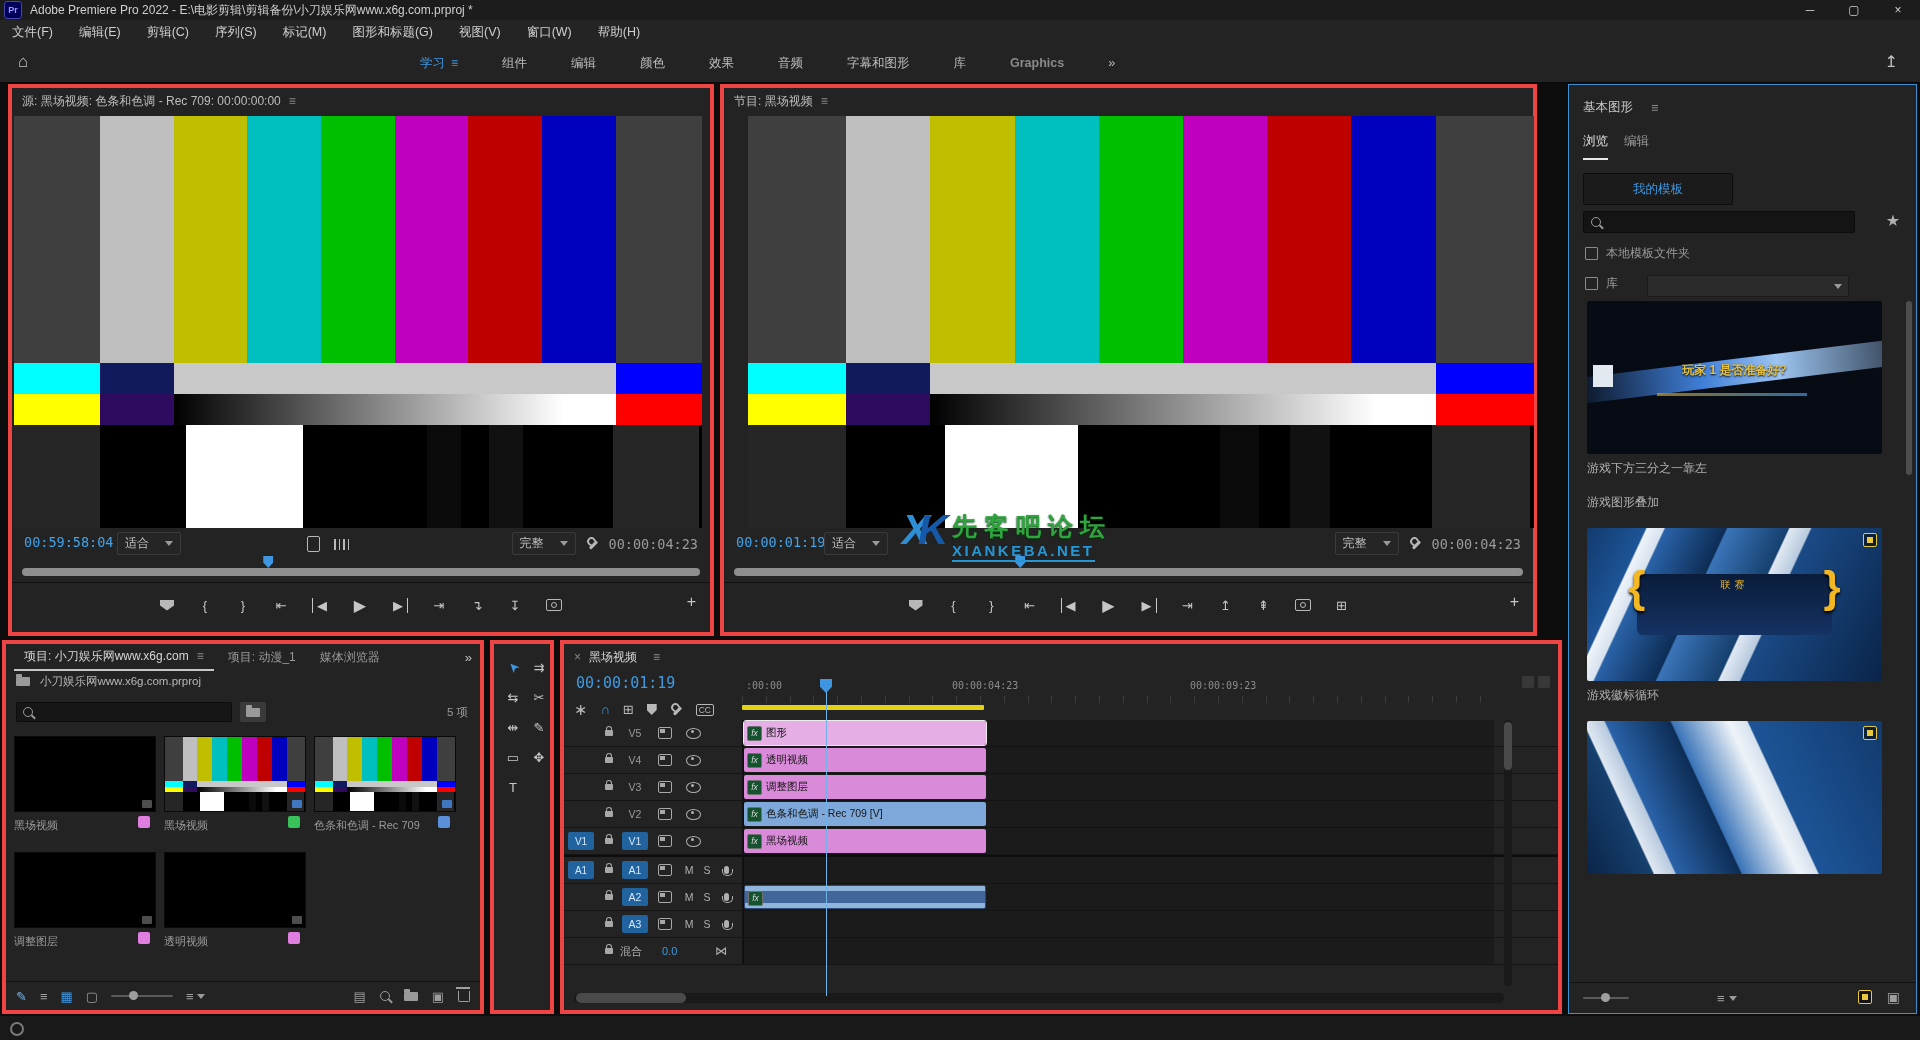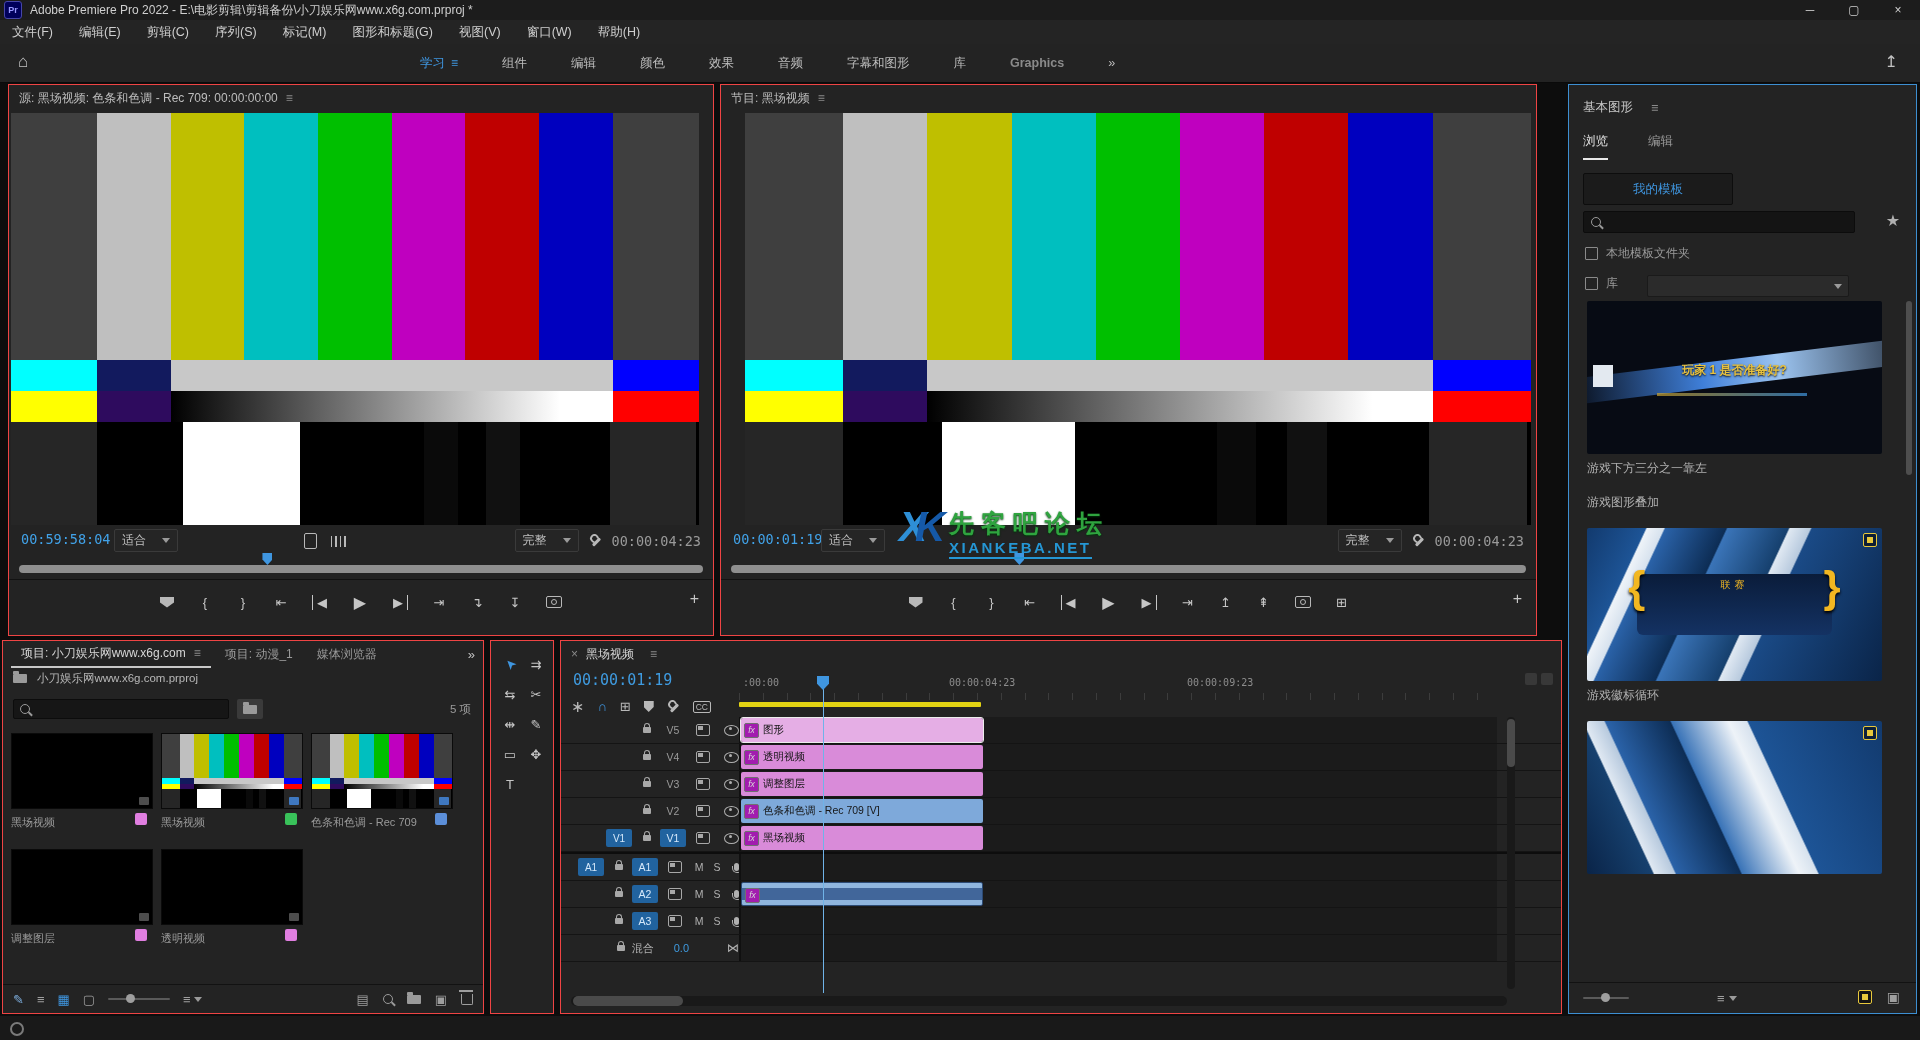--- a/index.html
+++ b/index.html
@@ -1,18 +1,18 @@
 <!DOCTYPE html>
 <html><head>
 <meta charset="utf-8">
 <style>
   html,body{margin:0;padding:0;background:#000;}
   .screen{position:relative;width:1920px;height:1040px;background:#0d0d0d;overflow:hidden;
     font-family:"Liberation Sans","DejaVu Sans",sans-serif;color:#c8c8c8;font-size:12px;}
-  .panel{position:absolute;background:#232323;border:1px solid #ef4444;box-sizing:border-box;}
+  .panel{position:absolute;background:#232323;border:4px solid #ef4444;box-sizing:border-box;}
 
   
   .titlebar{position:absolute;left:0;top:0;width:1920px;height:20px;background:#1c1c1c;display:flex;align-items:center;}
   .prlogo{width:16px;height:16px;margin:0 8px 0 4px;background:#00005b;border:1px solid #4646a8;border-radius:3px;
     color:#9999ff;font-size:9px;font-weight:bold;display:flex;align-items:center;justify-content:center;}
   .title-text{color:#cfcfcf;font-size:12px;}
   .winbtns{margin-left:auto;display:flex;}
   .winbtn{width:44px;height:20px;display:flex;align-items:center;justify-content:center;color:#cfcfcf;font-size:12px;}
   .menubar{position:absolute;left:0;top:20px;width:1920px;height:24px;background:#242424;display:flex;align-items:center;gap:26px;padding-left:12px;box-sizing:border-box;}
   .mi{color:#cfcfcf;font-size:12.5px;}
@@ -105,52 +105,52 @@
   .tl-icons .snap{color:#3f96e0;font-weight:bold;}
   .ccbadge{border:1.5px solid #b8b8b8;border-radius:2px;font-size:8.5px;padding:0 2px;color:#b8b8b8;}
   .lanewrap{position:absolute;left:178px;right:62px;top:34px;height:318px;}
   .tl-ruler{position:absolute;left:0;right:0;top:0;height:26px;color:#8c8c8c;font-family:"DejaVu Sans Mono",monospace;font-size:10px;}
   .tickstrip{position:absolute;left:0;right:0;top:18px;height:7px;background:repeating-linear-gradient(90deg,#3c3c3c 0 1px,transparent 1px 23.8px);}
   .workbar{position:absolute;left:0;top:27px;width:242px;height:5px;background:#e2d213;border-radius:1px;}
   .phline{position:absolute;left:84px;top:8px;width:1px;height:310px;background:#6fb3e8;z-index:4;}
   .phhead{position:absolute;left:78px;top:1px;width:12px;height:14px;background:#3f96e0;clip-path:polygon(0 0,100% 0,100% 55%,50% 100%,0 55%);z-index:5;}
   .tracks{position:absolute;left:0;top:76px;right:0;}
   .trow{display:flex;height:26px;border-bottom:1px solid #141414;}
-  .thdr{width:178px;flex:none;display:flex;align-items:center;box-sizing:border-box;justify-content:flex-end;}
+  .thdr{width:178px;flex:none;display:flex;align-items:center;box-sizing:border-box;}
   .tlane{flex:1;position:relative;background:#1b1b1b;border-left:2px solid #101010;margin-right:64px;}
   .srcslot{width:34px;flex:none;display:flex;justify-content:center;}
   .srcbadge{width:26px;height:18px;background:#21639f;color:#d5e8fa;font-size:10px;border-radius:2px;display:flex;align-items:center;justify-content:center;}
   .lock{position:relative;width:8px;height:6px;background:#a8a8a8;border-radius:1px;margin:0 7px;flex:none;}
   .lock::before{content:'';position:absolute;top:-4px;left:1px;width:4px;height:4px;border:1.5px solid #a8a8a8;border-bottom:none;border-radius:3px 3px 0 0;}
   .tname{width:30px;text-align:center;color:#9a9a9a;font-size:10.5px;flex:none;}
   .tname.badge{background:#21639f;color:#d5e8fa;height:18px;line-height:18px;border-radius:2px;width:26px;margin:0 2px;}
   .patch{position:relative;width:12px;height:10px;border:1.5px solid #a8a8a8;border-radius:2px;margin:0 8px;flex:none;}
   .patch::before{content:'';position:absolute;left:1px;top:1px;width:5px;height:4px;background:#a8a8a8;}
   .eye{position:relative;width:13px;height:9px;border:1.5px solid #b0b0b0;border-radius:50%;margin-left:6px;flex:none;}
   .eye::after{content:'';position:absolute;left:3.5px;top:1.5px;width:3px;height:3px;background:#b0b0b0;border-radius:50%;}
   .msbtn{width:18px;text-align:center;color:#b0b0b0;font-size:10.5px;flex:none;}
   .mic{position:relative;width:5px;height:8px;background:#b0b0b0;border-radius:2.5px;margin-left:8px;flex:none;}
   .mic::after{content:'';position:absolute;left:-2.5px;top:3px;width:9px;height:6px;border:1.5px solid #b0b0b0;border-top:none;border-radius:0 0 5px 5px;}
   .clip{position:absolute;left:0;top:1px;bottom:1px;width:242px;border-radius:2px;display:flex;align-items:center;gap:4px;padding-left:3px;box-sizing:border-box;color:#161616;font-size:10.5px;white-space:nowrap;overflow:hidden;}
   .clip.selected{outline:1.5px solid #ececec;}
-  .fx{width:13px;height:13px;background:#a21caf;border:1px solid #707070;color:#d8d8d8;font-style:italic;font-size:8.5px;line-height:12px;text-align:center;border-radius:2px;flex:none;}
+  .fx{width:13px;height:13px;background:#14532d;border:1px solid #707070;color:#d8d8d8;font-style:italic;font-size:8.5px;line-height:12px;text-align:center;border-radius:2px;flex:none;}
   .aclip{position:absolute;left:0;top:1px;bottom:1px;width:242px;border-radius:2px;background:linear-gradient(180deg,#8fb5dd 0 22%,#41669a 22% 78%,#8fb5dd 78% 100%);border:1px solid #2c4a74;box-sizing:border-box;}
   .mixval{color:#3f9be0;font-size:11px;margin-left:20px;}
   .mixfade{color:#b0b0b0;font-size:12px;margin-left:38px;}
   .vsb{position:absolute;right:46px;top:76px;bottom:24px;width:8px;background:#191919;border-radius:4px;}
   .vsb-h{position:absolute;left:0;top:2px;width:8px;height:48px;background:#4a4a4a;border-radius:4px;}
   .hsb{position:absolute;left:10px;right:54px;bottom:7px;height:10px;background:#191919;border-radius:5px;}
   .hsb-h{position:absolute;left:2px;top:0;width:110px;height:10px;background:#4a4a4a;border-radius:5px;}
   .cornerbtns{position:absolute;right:8px;top:32px;display:flex;gap:4px;}
   .cornerbtn{width:12px;height:12px;background:#383838;border-radius:2px;}
 
   
   .egpanel{border:1px solid #3d8fd2 !important;}
   .eg-title{position:absolute;left:14px;top:14px;font-size:12.5px;color:#c8c8c8;display:flex;gap:10px;align-items:center;}
-  .eg-tabs{position:absolute;left:14px;top:48px;display:flex;gap:40px;font-size:12.5px;}
+  .eg-tabs{position:absolute;left:14px;top:48px;display:flex;gap:16px;font-size:12.5px;}
   .eg-tab{color:#9a9a9a;padding-bottom:8px;}
   .eg-tab.active{color:#e0e0e0;border-bottom:2px solid #e8e8e8;}
   .eg-btn{position:absolute;left:14px;top:88px;width:148px;height:30px;background:#1b1b1b;border:1px solid #0d0d0d;border-radius:2px;color:#3f96e0;font-size:12.5px;display:flex;align-items:center;justify-content:center;}
   .eg-search{position:absolute;left:14px;top:126px;width:272px;height:22px;background:#141414;border:1px solid #0c0c0c;border-radius:2px;display:flex;align-items:center;padding:0 7px;box-sizing:border-box;}
   .eg-star{position:absolute;right:16px;top:126px;color:#b0b0b0;font-size:16px;}
   .cbrow{position:absolute;left:16px;display:flex;align-items:center;gap:8px;color:#9a9a9a;font-size:12px;}
   .cbox{width:11px;height:11px;border:1.5px solid #8a8a8a;border-radius:1px;flex:none;}
   .libsel{position:absolute;left:78px;top:190px;width:200px;height:20px;background:#2b2b2b;border:1px solid #1a1a1a;border-radius:2px;}
   .libsel .caret{position:absolute;right:6px;top:8px;}
   .eg-list{position:absolute;left:0;top:216px;right:0;bottom:30px;overflow:hidden;}

